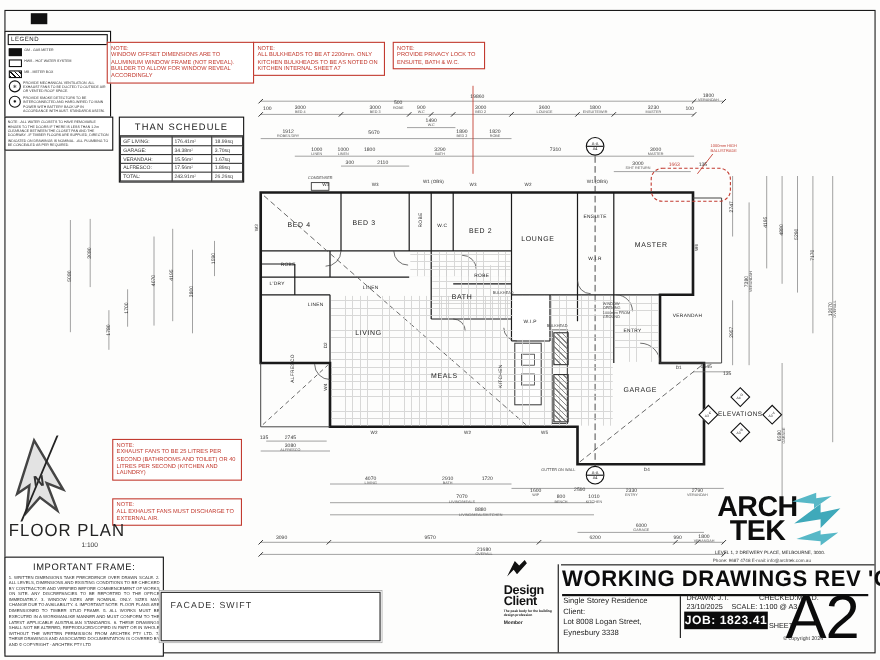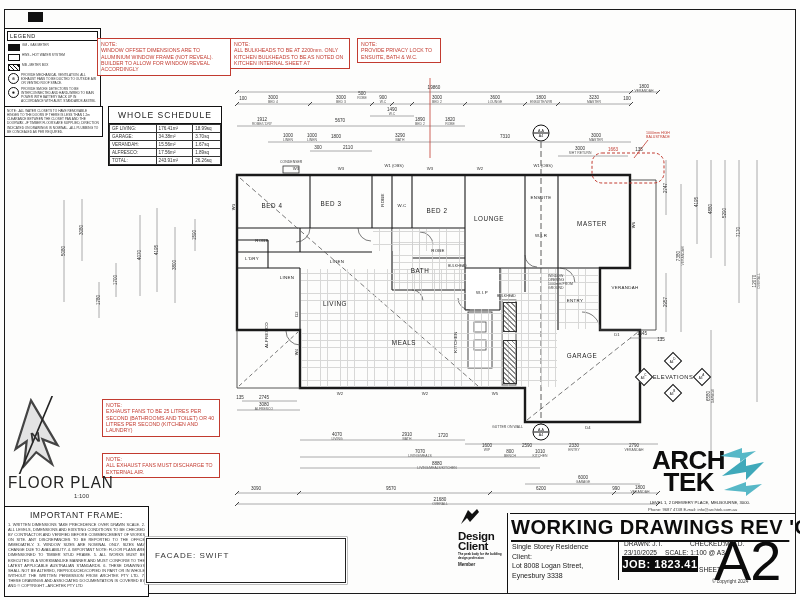--- a/index.html
+++ b/index.html
@@ -52,21 +52,21 @@
   
   .fptitle{position:absolute;left:8px;top:474px;font-size:16px;letter-spacing:1px;color:#222;transform:scaleX(.95);transform-origin:left}
   .fpscale{position:absolute;left:74px;top:493px;font-size:6px;color:#333}
   
   .impnotes{position:absolute;left:4px;top:506px;width:137px;height:85px;border:1.4px solid #111;background:#fff;padding:2px 3px}
   .impnotes .ttl{font-size:8.5px;text-align:center;letter-spacing:.6px;margin:1px 0 2px}
   .impnotes .body{font-size:3.9px;line-height:1.3;color:#333;text-align:justify}
   
   .prodbox{position:absolute;left:146px;top:538px;width:182px;height:37px;border:1.6px solid #222;box-shadow:0 0 0 1px #fff,0 0 0 1.6px #999;background:#fff;padding:3px 8px}
   .prodname{font-size:15px;letter-spacing:2.5px;color:#222}
-  .prodfacade{font-size:8px;letter-spacing:1px;color:#333;margin-top:9px}
+  .prodfacade{font-size:8px;letter-spacing:1px;color:#333;margin-top:4px}
   
   .dm{position:absolute;left:458px;top:508px;width:52px}
   .dm .nm{font-size:11.5px;font-weight:bold;line-height:9.5px;color:#111;letter-spacing:-.3px}
   .dm .tag{font-size:3px;line-height:1.2;color:#111;margin-top:2px;font-weight:bold}
   .dm .mem{font-size:4.5px;font-weight:bold;color:#222;margin-top:2px}
   
   .atname{position:absolute;font-weight:bold;color:#0d0d0d;line-height:.82;text-align:right;letter-spacing:-.5px;font-size:26px}
   .ataddr{position:absolute;font-size:4.2px;color:#222;white-space:nowrap}
   .atphone{position:absolute;font-size:4.2px;color:#444;white-space:nowrap}
   .tbline{position:absolute;background:#111}
@@ -151,21 +151,21 @@
 <div class="legendnote">NOTE: -ALL WATER CLOSETS TO HAVE REMOVABLE HINGES TO THE DOORS IF THERE IS LESS THAN 1.2m CLEARANCE BETWEEN THE CLOSET PAN AND THE DOORWAY. -IF TIMBER FLOORS ARE SUPPLIED, DIRECTION INDICATED ON DRAWINGS IS NOMINAL. -ALL PLUMBING TO BE CONCEALED AS PER REQUIRED.</div>
 
 <div class="rednote" style="left:97px;top:38px;width:126px"><span class="nt">NOTE:</span><span>WINDOW OFFSET DIMENSIONS ARE TO ALUMINIUM WINDOW FRAME (NOT REVEAL). BUILDER TO ALLOW FOR WINDOW REVEAL ACCORDINGLY</span></div>
 <div class="rednote" style="left:230px;top:38px;width:112px"><span class="nt">NOTE:</span><span>ALL BULKHEADS TO BE AT 2200mm. ONLY KITCHEN BULKHEADS TO BE AS NOTED ON KITCHEN INTERNAL SHEET A7</span></div>
 <div class="rednote" style="left:357px;top:38px;width:76px"><span class="nt">NOTE:</span><span>PROVIDE PRIVACY LOCK TO ENSUITE, BATH &amp; W.C.</span></div>
 <div class="rednote" style="left:102px;top:399px;width:110px"><span class="nt">NOTE:</span><span>EXHAUST FANS TO BE 25 LITRES PER SECOND (BATHROOMS AND TOILET) OR 40 LITRES PER SECOND (KITCHEN AND LAUNDRY)</span></div>
 <div class="rednote" style="left:102px;top:453px;width:110px"><span class="nt">NOTE:</span><span>ALL EXHAUST FANS MUST DISCHARGE TO EXTERNAL AIR.</span></div>
 <div class="tiny" style="left:646px;top:131px;width:42px;color:#c23b30;font-size:3.6px">1000mm HIGH BALUSTRADE</div>
 
 <div class="sched">
-  <div class="ttl">WHOLE SCHEDULE</div>
+  <div class="ttl">THAN SCHEDULE</div>
   <table>
     <tbody>
         <tr>
           <td style="width:42%">GF LIVING:</td>
           <td style="width:33%">176.41m²</td>
           <td>18.99sq</td>
         </tr>
     <tr>
           <td>GARAGE:</td>
           <td>34.38m²</td>

